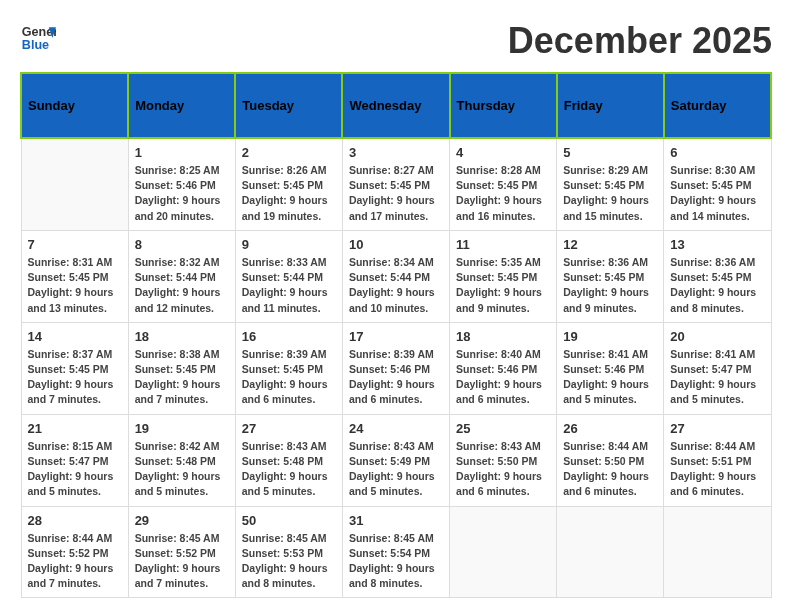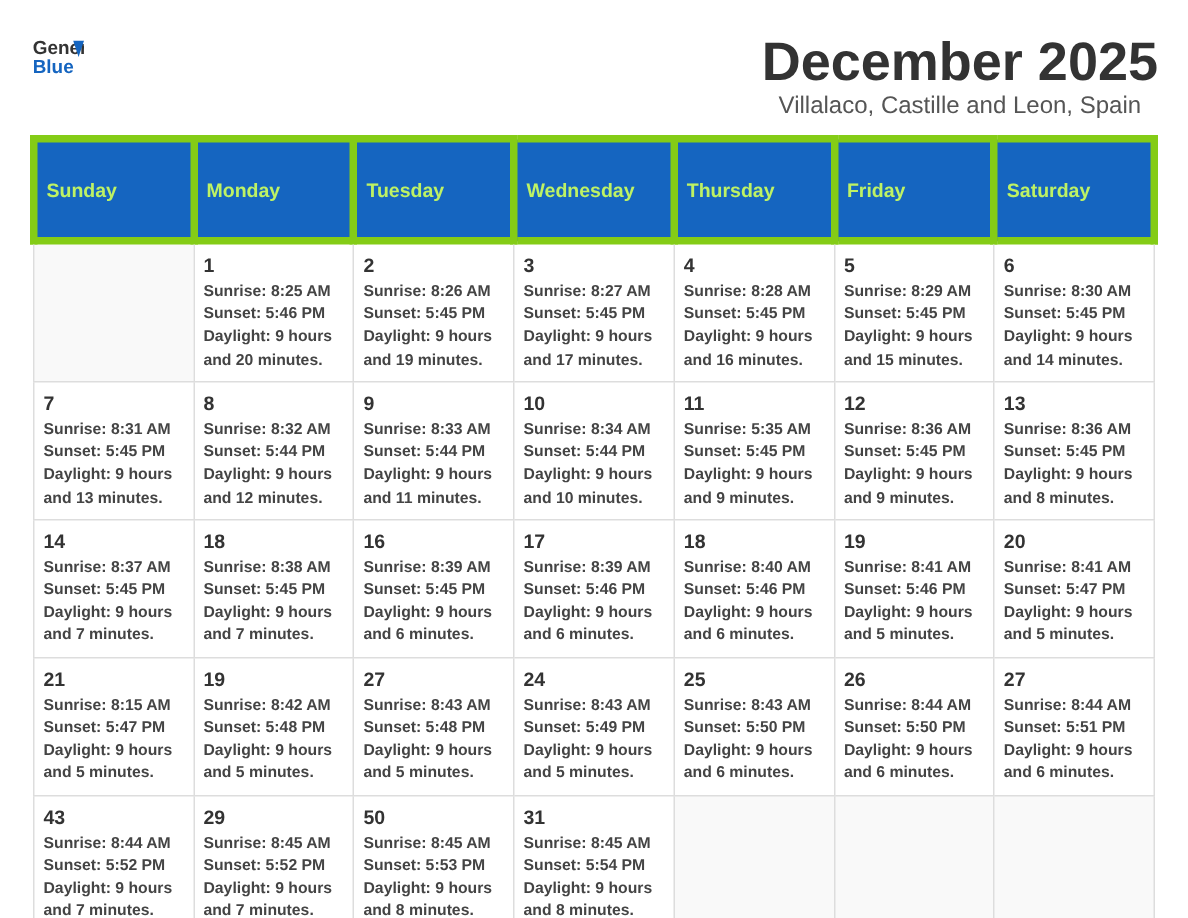--- a/index.html
+++ b/index.html
@@ -19,44 +19,44 @@
     .logo {
       display: flex;
       align-items: center;
       gap: 6px;
     }
     .logo-icon {
       width: 36px;
       height: 36px;
     }
     .title-section {
-      text-align: center;
+      text-align: left;
     }
     .month-title {
       font-size: 36px;
       font-weight: bold;
       color: #333;
     }
     .location-title {
       font-size: 16px;
       color: #555;
     }
     .calendar {
       width: 100%;
       border-collapse: collapse;
       border: 1px solid #ccc;
     }
     .calendar th {
       background: #1565c0;
-      color: #bef264;
+      color: #000000;
       padding: 24px 6px;
       font-size: 13px;
       font-weight: bold;
       text-align: left;
-      border: 5px solid #84cc16;
+      border: 2px solid #84cc16;
     }
     .calendar td {
       vertical-align: top;
       padding: 6px 6px;
       border: 1px solid #ddd;
       width: 107px;
       min-height: 80px;
       font-size: 11px;
       color: #333;
       background: #fff;
@@ -83,21 +83,20 @@
 <div class="header">
   <div class="logo">
     <svg class="logo-icon" viewBox="0 0 40 40">
       <text x="2" y="18" font-size="14" font-weight="bold" fill="#333">General</text>
       <text x="2" y="32" font-size="14" font-weight="bold" fill="#1565c0">Blue</text>
       <polygon points="32,8 40,8 36,20" fill="#1565c0"></polygon>
     </svg>
   </div>
   <div class="title-section">
     <div class="month-title">December 2025</div>
-    <div class="location-title">Villalaco, Castille and Leon, Spain</div>
   </div>
 </div>
 
 <table class="calendar">
   <thead>
     <tr>
     <th>Sunday</th>
         <th>Monday</th>
         <th>Tuesday</th>
         <th>Wednesday</th>
@@ -300,21 +299,21 @@
         <td>
           <div class="day-number">27</div>
           <div class="day-info">Sunrise: 8:44 AM
 Sunset: 5:51 PM
 Daylight: 9 hours
 and 6 minutes.</div>
         </td>
       </tr>
       <tr>
         <td>
-          <div class="day-number">43</div>
+          <div class="day-number">28</div>
           <div class="day-info">Sunrise: 8:44 AM
 Sunset: 5:52 PM
 Daylight: 9 hours
 and 7 minutes.</div>
         </td>
         <td>
           <div class="day-number">29</div>
           <div class="day-info">Sunrise: 8:45 AM
 Sunset: 5:52 PM
 Daylight: 9 hours

